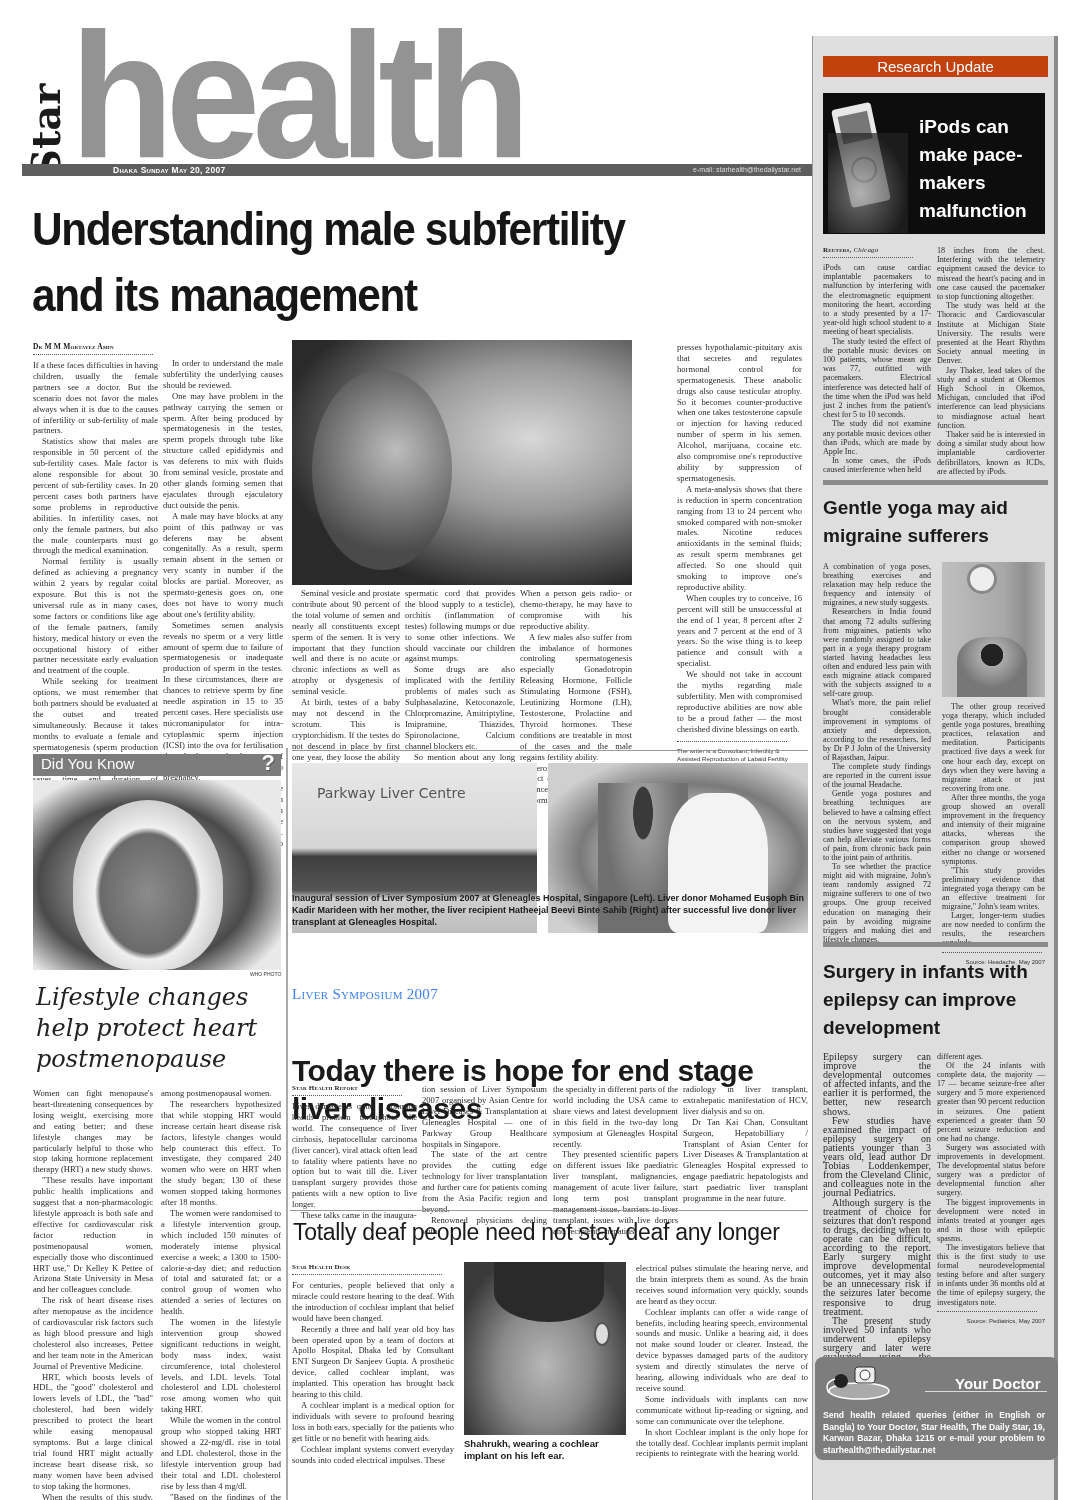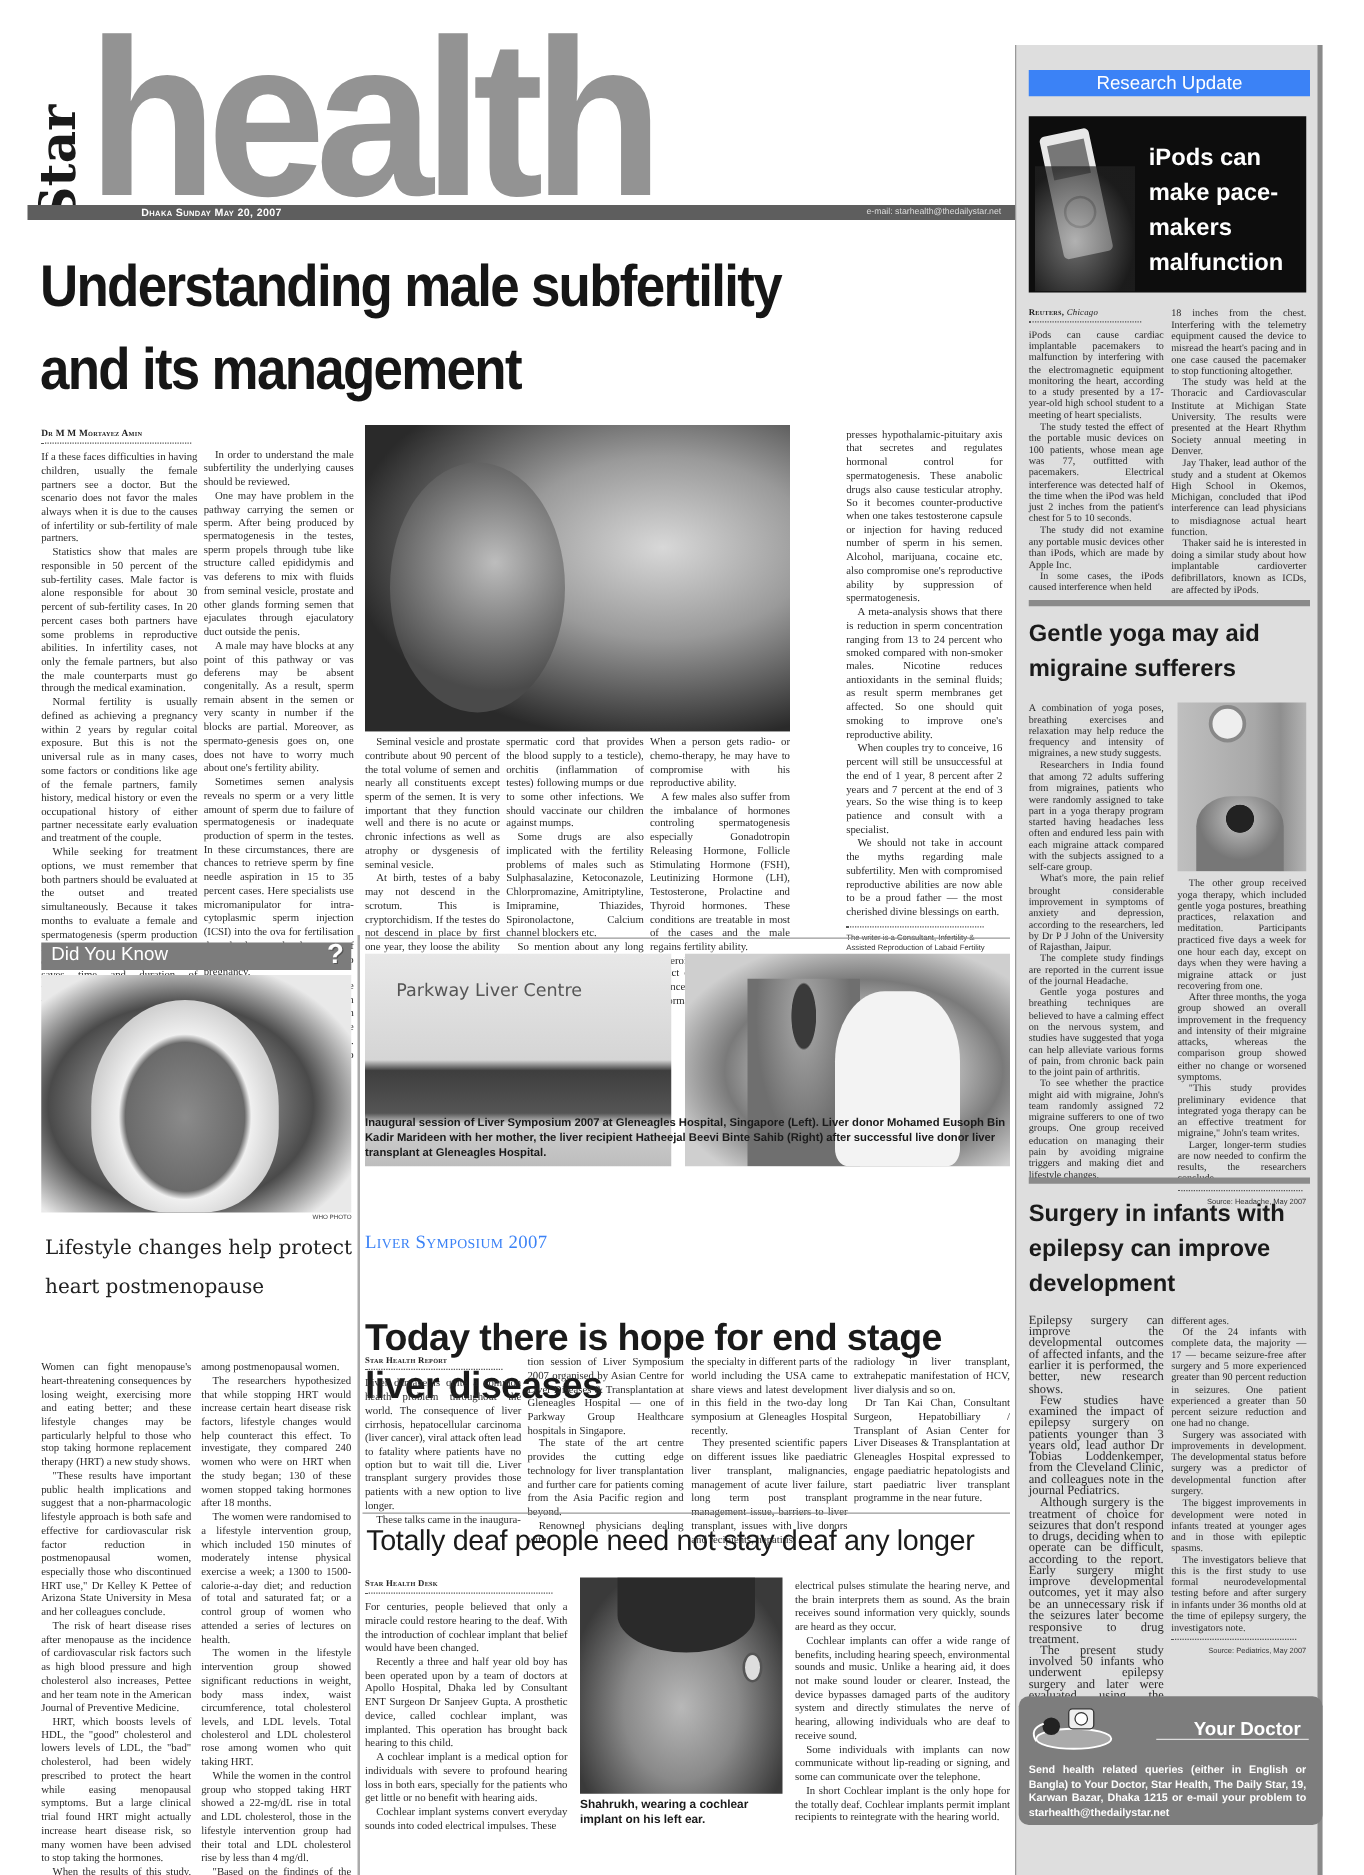--- a/index.html
+++ b/index.html
@@ -14,28 +14,28 @@
   .photo { background: #777; overflow: hidden; }
   
   #masthead-star { left: 30px; top: 40px; width: 36px; height: 140px; }
   #masthead-health { left: 70px; top: 20px; font-family: "Liberation Sans", sans-serif; font-weight: bold; font-size: 170px; color: #939393; letter-spacing: -8px; line-height: 150px; transform: scaleY(1.05); }
   #date-bar { left: 22px; top: 164px; width: 793px; height: 12px; background: #5e5e5e; }
   #date-text { left: 113px; top: 165px; font-family: "Liberation Sans", sans-serif; font-size: 8.5px; font-weight: bold; color: #fff; font-variant: small-caps; letter-spacing: 0.3px; }
   #email-text { right: 290px; top: 166px; font-family: "Liberation Sans", sans-serif; font-size: 7px; color: #ddd; }
   #main-headline { left: 32px; top: 196px; width: 770px; font-family: "Liberation Sans", sans-serif; font-weight: bold; font-size: 47px; line-height: 66px; color: #161616; letter-spacing: -1.5px; transform: scaleX(0.9); transform-origin: left top; }
   
   #right-col { left: 812px; top: 36px; width: 246px; height: 1480px; background: #dedede; border-right: 4px solid #8a8a8a; border-left: 1px solid #999; }
-  #research-band { left: 823px; top: 56px; width: 225px; height: 21px; background: #3b82f6; color: #fff; font-family: "Liberation Sans", sans-serif; font-size: 15px; text-align: center; line-height: 21px; }
+  #research-band { left: 823px; top: 56px; width: 225px; height: 21px; background: #c2410c; color: #fff; font-family: "Liberation Sans", sans-serif; font-size: 15px; text-align: center; line-height: 21px; }
   #ipod-box { left: 823px; top: 93px; width: 222px; height: 141px; background: #0d0d0d; }
   #ipod-title { left: 919px; top: 113px; width: 120px; font-family: "Liberation Sans", sans-serif; font-weight: bold; font-size: 19px; line-height: 28px; color: #fff; }
   .grey-rule { height: 5px; background: #8a8a8a; }
   
   #dyk-band { left: 33px; top: 754px; width: 248px; height: 22px; background: #7c7c7c; }
   #dyk-label { left: 41px; top: 755px; font-family: "Liberation Sans", sans-serif; font-size: 15px; color: #fff; }
-  #lifestyle-title { left: 36px; top: 982px; width: 250px; font-family: "DejaVu Serif", serif; font-size: 16px; line-height: 31px; color: #222; }
+  #lifestyle-title { left: 36px; top: 982px; width: 250px; font-family: "DejaVu Serif", serif; font-style: italic; font-size: 24px; line-height: 31px; color: #222; }
   #liver-kicker { left: 292px; top: 986px; font-family: "Liberation Serif", serif; font-size: 15px; font-variant: small-caps; color: #3b82f6; letter-spacing: 0.3px; }
   #liver-title { left: 292px; top: 1004px; width: 520px; font-family: "Liberation Sans", sans-serif; font-weight: bold; font-size: 30px; line-height: 38px; color: #1a1a1a; letter-spacing: -0.5px; margin-top: 48px; }
   #deaf-title { left: 293px; top: 1219px; width: 520px; font-family: "Liberation Sans", sans-serif; font-size: 23px; color: #1a1a1a; letter-spacing: -0.3px; }
   .caption { font-family: "Liberation Sans", sans-serif; font-weight: bold; font-size: 9px; line-height: 12px; color: #1a1a1a; }
   .source { font-family: "Liberation Sans", sans-serif; font-size: 6px; color: #333; }
   #doctor-box { left: 815px; top: 1357px; width: 243px; height: 103px; background: #7d7d7d; border-radius: 8px; }
   #doctor-title { left: 955px; top: 1375px; font-family: "Liberation Sans", sans-serif; font-weight: bold; font-size: 15px; color: #fff; }
   #doctor-text { left: 823px; top: 1410px; width: 222px; font-family: "Liberation Sans", sans-serif; font-weight: bold; font-size: 8.6px; line-height: 11.5px; color: #fff; text-align: justify; }
   .vrule { width: 2px; background: #aaa; }
 </style>
@@ -122,21 +122,21 @@
   <div class="body-text" style="font-size:8.1px; line-height:9.2px;">
     <p class="first">iPods can cause cardiac implantable pacemakers to malfunction by interfering with the electromagnetic equipment monitoring the heart, according to a study presented by a 17-year-old high school student to a meeting of heart specialists.</p>
     <p>The study tested the effect of the portable music devices on 100 patients, whose mean age was 77, outfitted with pacemakers. Electrical interference was detected half of the time when the iPod was held just 2 inches from the patient's chest for 5 to 10 seconds.</p>
     <p>The study did not examine any portable music devices other than iPods, which are made by Apple Inc.</p>
     <p>In some cases, the iPods caused interference when held</p>
   </div>
 </div>
 <div class="abs body-text" style="left:937px; top:246px; width:108px; font-size:8.1px; line-height:9.2px;">
   <p class="first">18 inches from the chest. Interfering with the telemetry equipment caused the device to misread the heart's pacing and in one case caused the pacemaker to stop functioning altogether.</p>
   <p>The study was held at the Thoracic and Cardiovascular Institute at Michigan State University. The results were presented at the Heart Rhythm Society annual meeting in Denver.</p>
-  <p>Jay Thaker, lead author of the study and a student at Okemos High School in Okemos, Michigan, concluded that iPod interference can lead physicians to misdiagnose actual heart function.</p>
+  <p>Jay Thaker, lead takes of the study and a student at Okemos High School in Okemos, Michigan, concluded that iPod interference can lead physicians to misdiagnose actual heart function.</p>
   <p>Thaker said he is interested in doing a similar study about how implantable cardioverter defibrillators, known as ICDs, are affected by iPods.</p>
 </div>
 <div class="abs grey-rule" style="left:823px; top:480px; width:225px;"></div>
 
 <div class="abs headline" style="left:823px; top:494px; width:225px; font-size:19px; line-height:28px;">Gentle yoga may aid migraine sufferers</div>
 <div class="abs body-text" style="left:823px; top:562px; width:108px; font-size:8.1px; line-height:9.1px;">
   <p class="first">A combination of yoga poses, breathing exercises and relaxation may help reduce the frequency and intensity of migraines, a new study suggests.</p>
   <p>Researchers in India found that among 72 adults suffering from migraines, patients who were randomly assigned to take part in a yoga therapy program started having headaches less often and endured less pain with each migraine attack compared with the subjects assigned to a self-care group.</p>
   <p>What's more, the pain relief brought considerable improvement in symptoms of anxiety and depression, according to the researchers, led by Dr P J John of the University of Rajasthan, Jaipur.</p>
   <p>The complete study findings are reported in the current issue of the journal Headache.</p>

